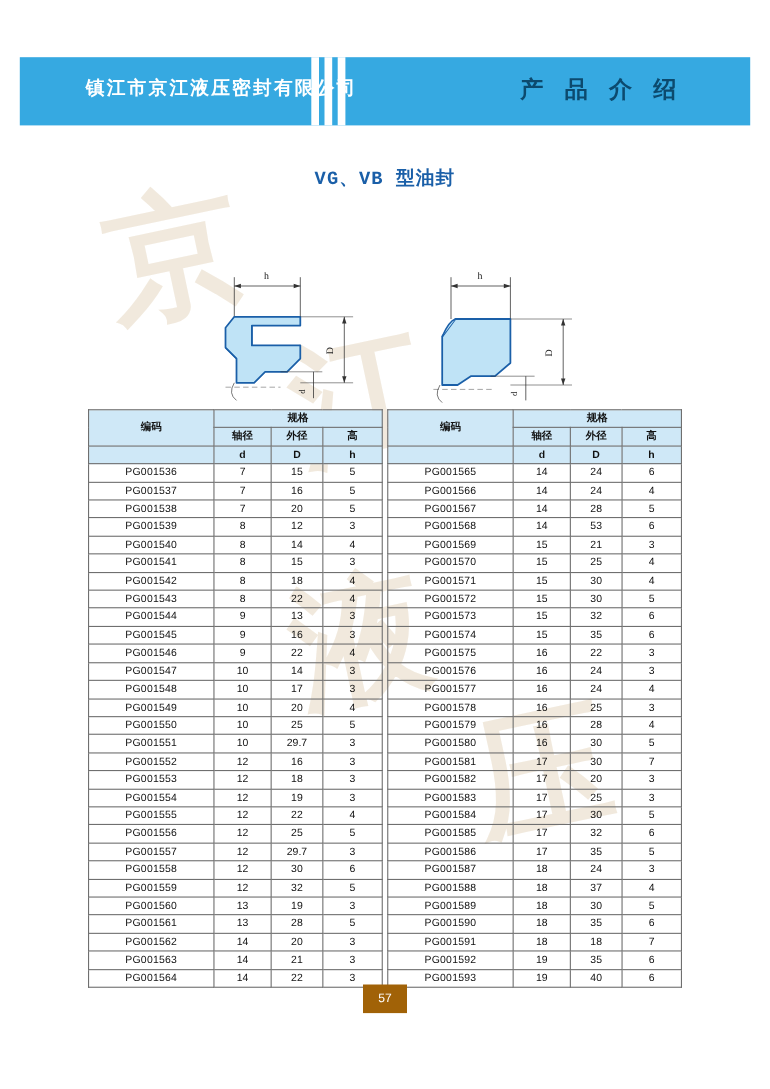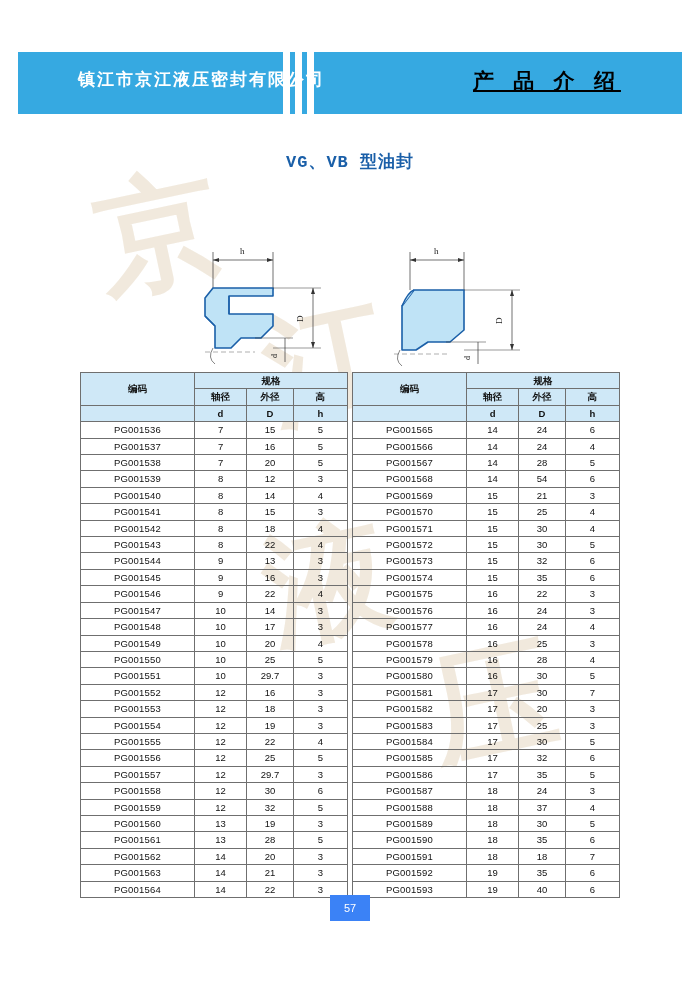--- a/index.html
+++ b/index.html
@@ -48,23 +48,22 @@
     position:absolute;left:265px;top:0;width:32px;height:62px;
   }
   .header .bars i{
     position:absolute;top:0;width:7px;height:62px;background:#ffffff;display:block;
   }
   .header .bars i:nth-child(1){left:0;}
   .header .bars i:nth-child(2){left:12px;}
   .header .bars i:nth-child(3){left:24px;}
   .header .title-cn{
     position:absolute;left:455px;top:15px;
-    color:#000000;font-size:21px;font-weight:bold;letter-spacing:6px;
+    color:#0c4a6e;font-size:21px;font-weight:bold;letter-spacing:6px;
     font-family:"DejaVu Sans", sans-serif;
-    text-decoration:underline;
   }
 
   
   .subtitle{
     position:absolute;top:150px;left:0;width:700px;
     text-align:center;
     color:#1a5fa8;font-size:17px;font-weight:bold;
     font-family:Liberation Mono, monospace;
     z-index:2;
     letter-spacing:1px;
@@ -103,21 +102,21 @@
   }
   .c-code{width:114px;}
   .c-d{width:52px;}
   .c-D{width:46px;}
   .c-h{width:54px;}
   td.code{font-size:9.5px;letter-spacing:.2px;margin-top:28px;}
 
   
   .pagenum{
     position:absolute;left:330px;top:895px;
-    width:40px;height:26px;background:#3b82f6;
+    width:40px;height:26px;background:#a16207;
     color:#ffffff;font-size:11px;text-align:center;line-height:26px;
     z-index:2;
   }
 </style>
 </head>
 <body>
 
 <div class="watermark">
   <span class="wm-char wm1">京</span>
   <span class="wm-char wm2">江</span>
@@ -421,21 +420,21 @@
         </tr>
         <tr>
           <td class="code">PG001567</td>
           <td>14</td>
           <td>28</td>
           <td>5</td>
         </tr>
         <tr>
           <td class="code">PG001568</td>
           <td>14</td>
-          <td>54</td>
+          <td>53</td>
           <td>6</td>
         </tr>
         <tr>
           <td class="code">PG001569</td>
           <td>15</td>
           <td>21</td>
           <td>3</td>
         </tr>
         <tr>
           <td class="code">PG001570</td>

